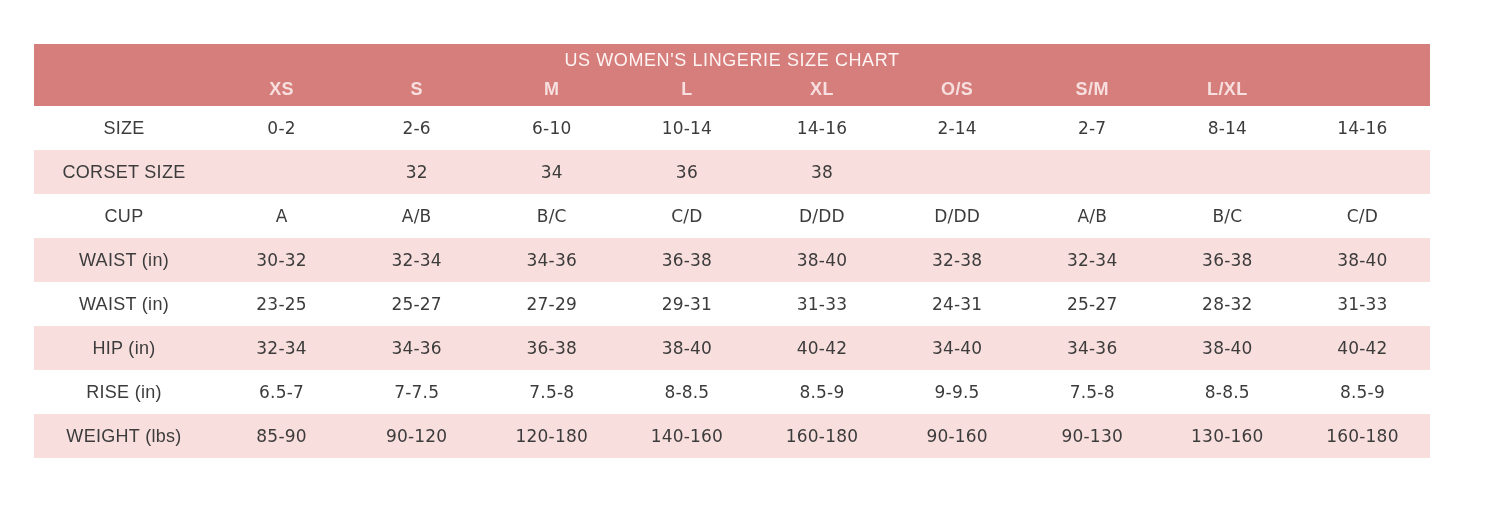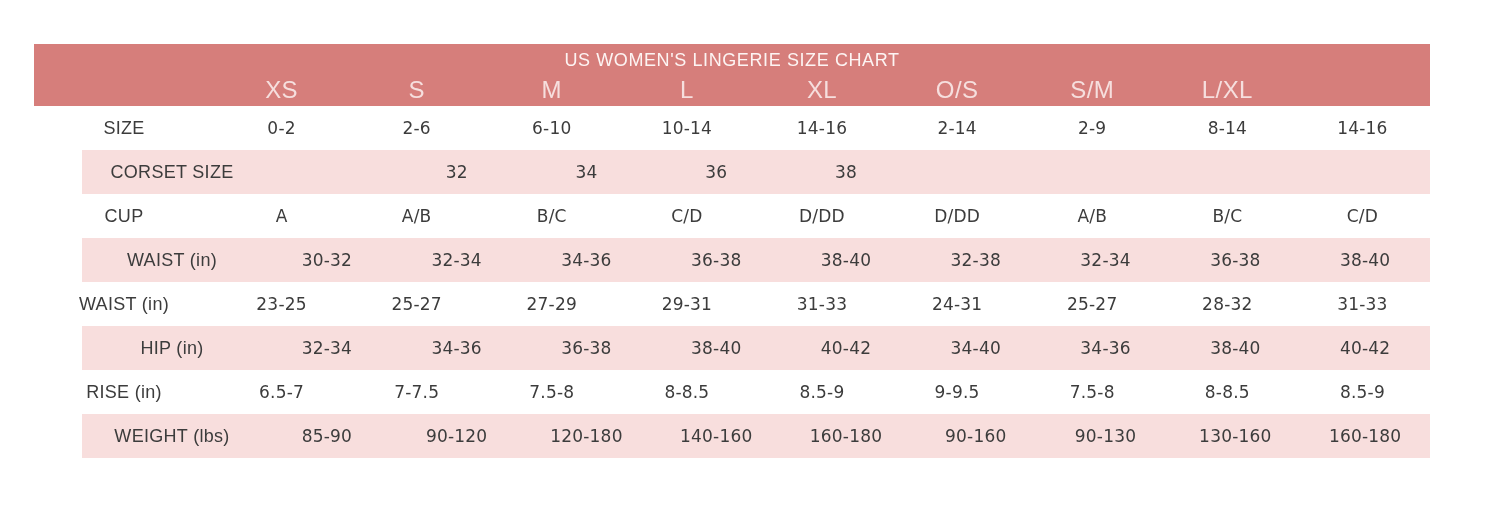--- a/index.html
+++ b/index.html
@@ -39,33 +39,34 @@
   }
   .cols-line{
     height:30px;
     display:grid;
     grid-template-columns:180px repeat(9,1fr);
     align-items:center;
   }
   .col-head{
     text-align:center;
     color:var(--colhead-text);
-    font-size:24px;
+    font-size:18px;
     letter-spacing:0.4px;
     padding-bottom:4px;
+    font-weight:bold;
   }
 
   
   .row{
     display:grid;
     grid-template-columns:180px repeat(9,1fr);
     height:44px;
     align-items:center;
   }
-  .row.stripe{background:var(--stripe-bg);margin-left:48px;}
+  .row.stripe{background:var(--stripe-bg);}
   .cell{
     text-align:center;
     color:var(--cell-text);
     overflow:hidden;
     white-space:nowrap;
   }
   .row-label{
     font-size:18px;
     letter-spacing:0.3px;
   }
@@ -97,21 +98,21 @@
   <div>
 
   <div class="row">
         <div class="cell row-label">SIZE</div>
         <div class="cell value">0-2</div>
         <div class="cell value">2-6</div>
         <div class="cell value">6-10</div>
         <div class="cell value">10-14</div>
         <div class="cell value">14-16</div>
         <div class="cell value">2-14</div>
-        <div class="cell value">2-9</div>
+        <div class="cell value">2-7</div>
         <div class="cell value">8-14</div>
         <div class="cell value">14-16</div>
       </div>
       <div class="row stripe">
         <div class="cell row-label">CORSET SIZE</div>
         <div class="cell value"></div>
         <div class="cell value">32</div>
         <div class="cell value">34</div>
         <div class="cell value">36</div>
         <div class="cell value">38</div>

